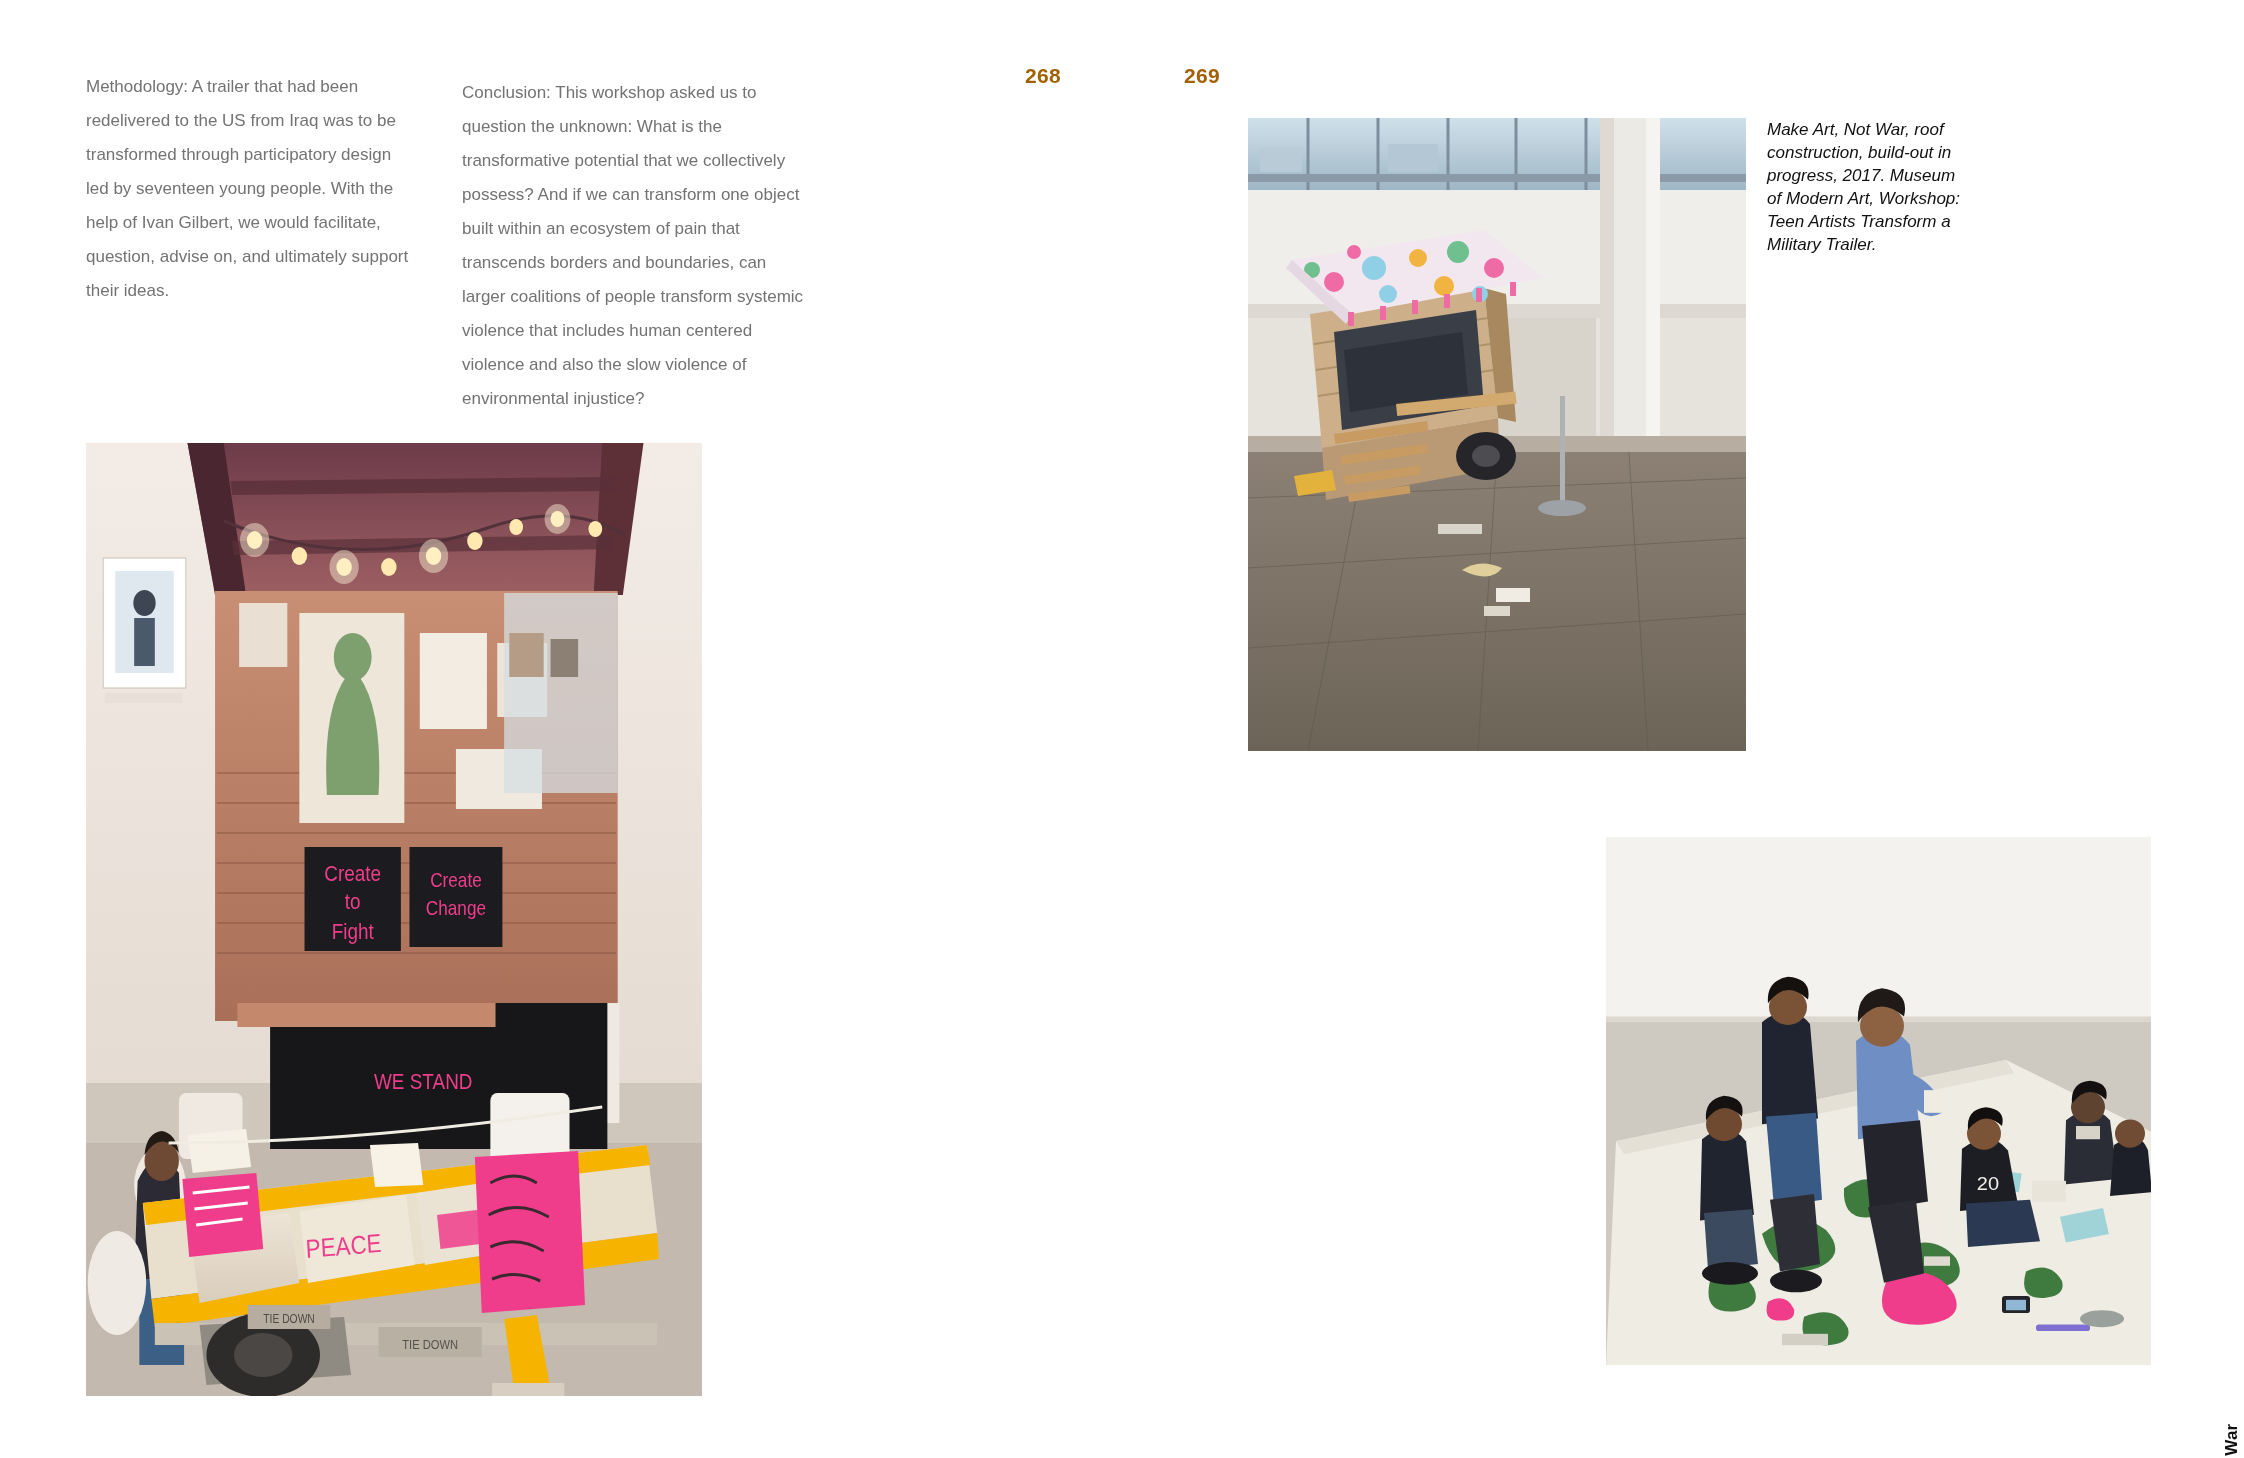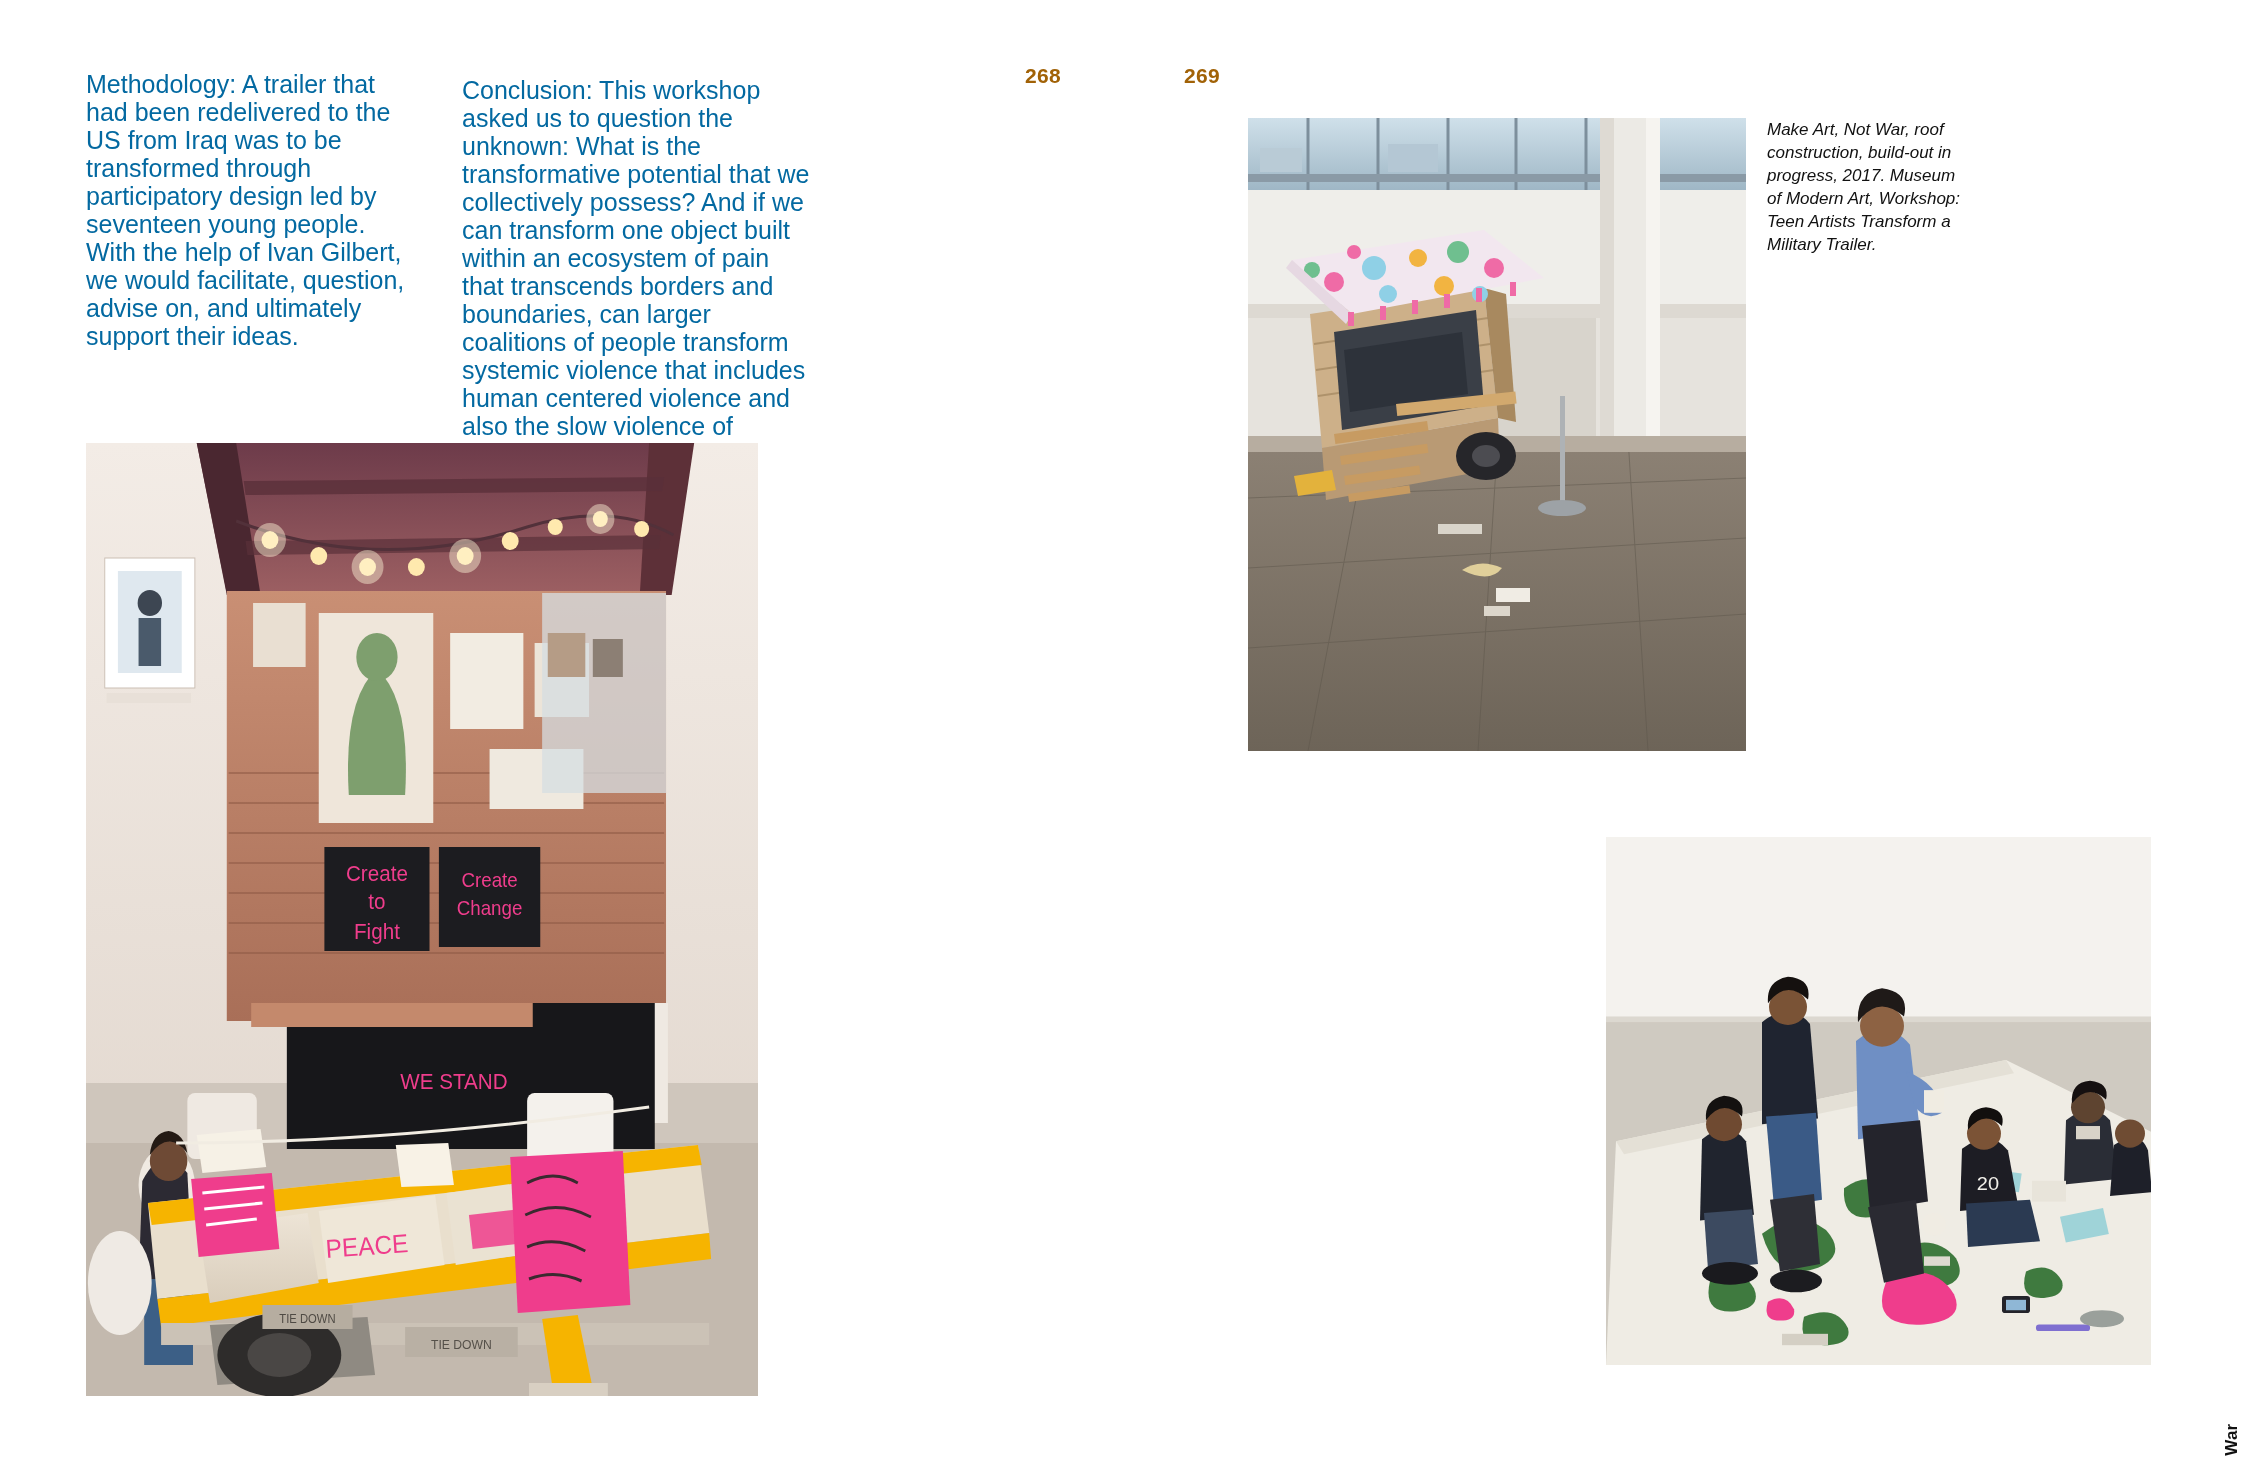--- a/index.html
+++ b/index.html
@@ -19,23 +19,23 @@
   }
   .spread {
     position: absolute;
     left: 0; top: 0;
     width: 2244px;
     height: 1458px;
   }
   
   .body-col {
     position: absolute;
-    font-size: 25px;
-    line-height: 28px;
-    color: #0369a1;
+    font-size: 17px;
+    line-height: 34px;
+    color: #737373;
     letter-spacing: 0.0px;
   }
   #col-methodology {
     left: 86px;
     top: 70px;
     width: 330px;
   }
   #col-conclusion {
     left: 462px;
     top: 76px;
@@ -89,21 +89,21 @@
   }
   
   .photo {
     position: absolute;
     overflow: hidden;
     background: #cfcfcf;
   }
   #photo-interior {
     left: 86px;
     top: 443px;
-    width: 672px;
+    width: 616px;
     height: 953px;
   }
   #photo-roof {
     left: 1248px;
     top: 118px;
     width: 498px;
     height: 633px;
   }
   #photo-stencil {
     left: 1606px;

